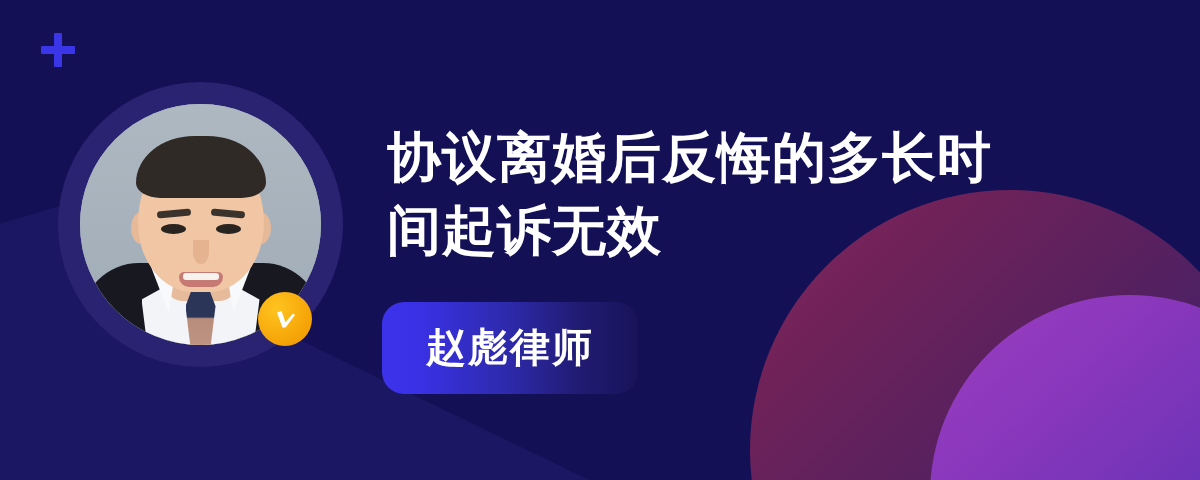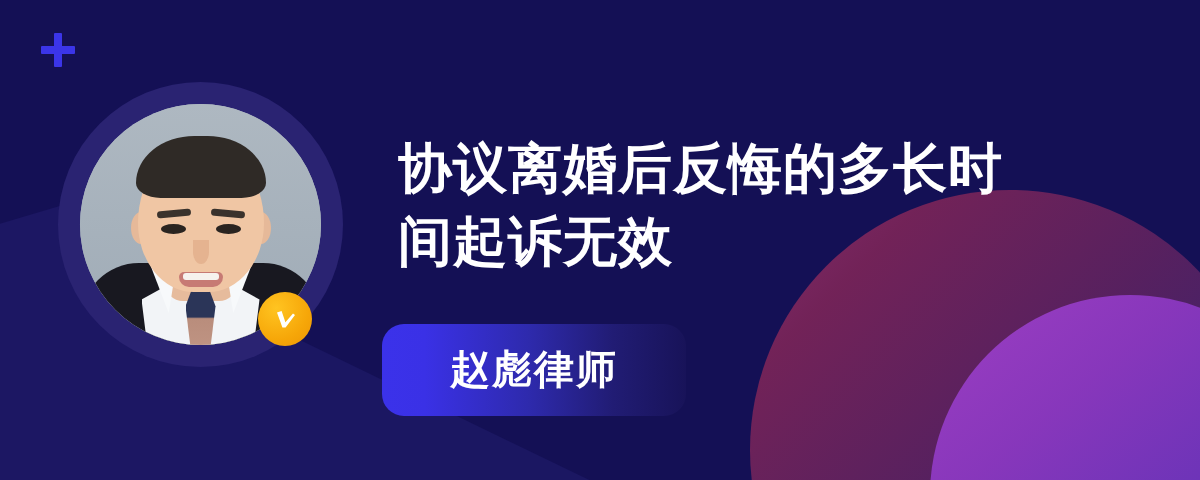--- a/index.html
+++ b/index.html
@@ -174,28 +174,28 @@
     left: 382px;
     top: 116px;
     width: 700px;
   }
   .headline {
     color: #ffffff;
     font-size: 54px;
     font-weight: bold;
     line-height: 1.35;
     letter-spacing: 1px;
-    margin: 16px;
+    margin: 5px;
     white-space: pre-line;
   }
   .name-button {
     display: inline-flex;
     align-items: center;
     margin-top: 30px;
-    padding: 0 68px;
+    padding: 0 44px;
     height: 92px;
     border: none;
     border-radius: 22px;
     background: linear-gradient(90deg, #3b32ea 0%, #3a31e6 14%, #2e2aad 48%, #211c74 76%, #181359 100%);
     color: #ffffff;
     font-family: "Liberation Sans", "DejaVu Sans", sans-serif;
     font-size: 40px;
     font-weight: bold;
     letter-spacing: 2px;
     cursor: pointer;

